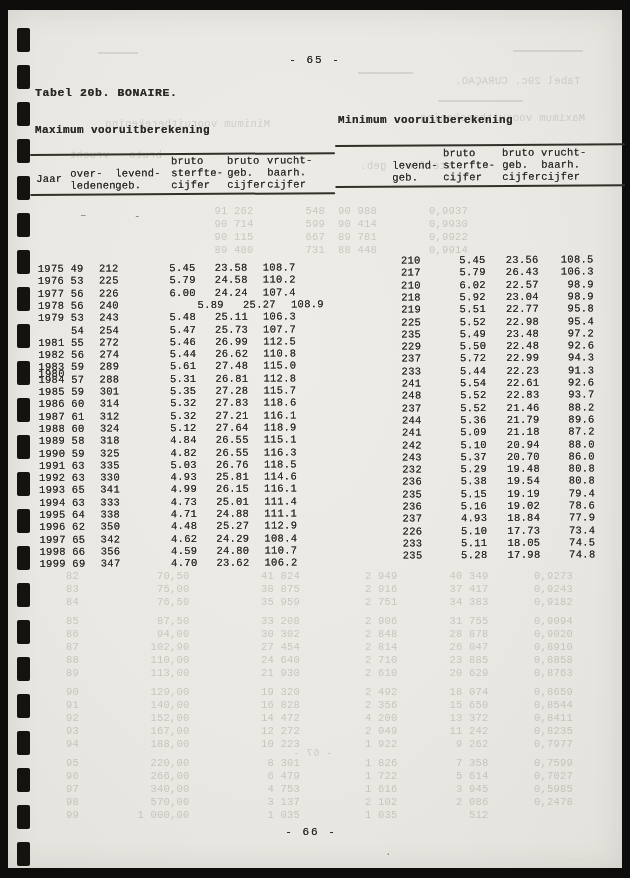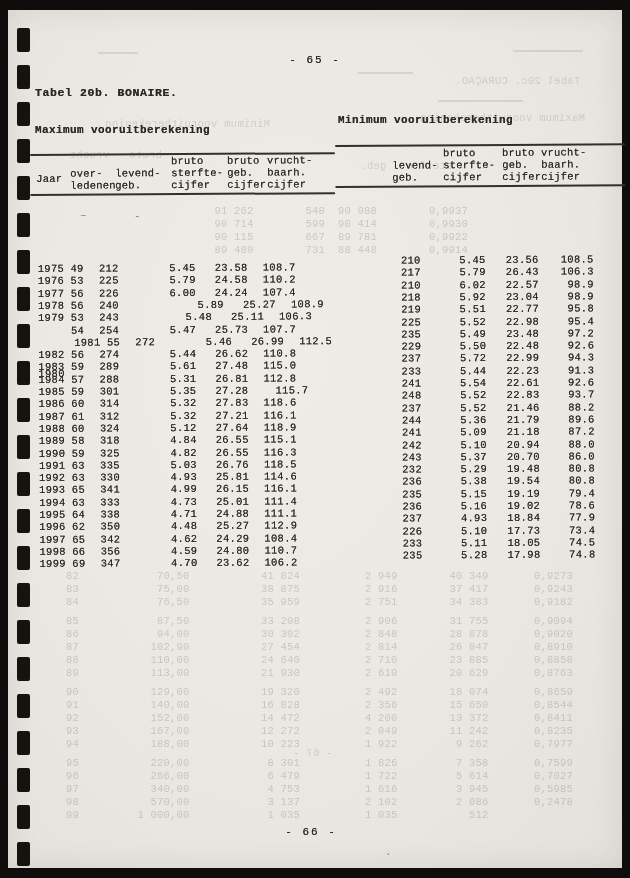--- a/index.html
+++ b/index.html
@@ -105,27 +105,27 @@
 geb.
 cijfer</div>
     <div class="hcol ink" style="left:237px;top:3px;">vrucht-
 baarh.
 cijfer</div>
     <div id="max-rows" class="rows-left" style="position:absolute;left:7px;top:109px;">
         <div class="trow ink" style="top: 0px;"><span class="cell" style="width: 30px;">1975</span><span class="cell" style="width: 16px;">49</span><span class="cell" style="width: 35px;">212</span><span class="cell" style="width: 77px;">5.45</span><span class="cell" style="width: 52px;">23.58</span><span class="cell" style="width: 48px;">108.7</span></div>
         <div class="trow ink" style="top: 12.3px;"><span class="cell" style="width: 30px;">1976</span><span class="cell" style="width: 16px;">53</span><span class="cell" style="width: 35px;">225</span><span class="cell" style="width: 77px;">5.79</span><span class="cell" style="width: 52px;">24.58</span><span class="cell" style="width: 48px;">110.2</span></div>
         <div class="trow ink" style="top: 24.6px;"><span class="cell" style="width: 30px;">1977</span><span class="cell" style="width: 16px;">56</span><span class="cell" style="width: 35px;">226</span><span class="cell" style="width: 77px;">6.00</span><span class="cell" style="width: 52px;">24.24</span><span class="cell" style="width: 48px;">107.4</span></div>
         <div class="trow ink" style="top: 36.9px;"><span class="cell" style="width: 30px;">1978</span><span class="cell" style="width: 16px;">56</span><span class="cell" style="width: 35px;">240</span><span class="cell" style="width: 77px; margin-left: 28px;">5.89</span><span class="cell" style="width: 52px;">25.27</span><span class="cell" style="width: 48px;">108.9</span></div>
-        <div class="trow ink" style="top: 49.2px;"><span class="cell" style="width: 30px;">1979</span><span class="cell" style="width: 16px;">53</span><span class="cell" style="width: 35px;">243</span><span class="cell" style="width: 77px; margin-left: 16px;">5.48</span><span class="cell" style="width: 52px;">25.11</span><span class="cell" style="width: 48px;">106.3</span></div>
+        <div class="trow ink" style="top: 49.2px;"><span class="cell" style="width: 30px;">1979</span><span class="cell" style="width: 16px;">53</span><span class="cell" style="width: 35px;">243</span><span class="cell" style="width: 77px;">5.48</span><span class="cell" style="width: 52px;">25.11</span><span class="cell" style="width: 48px;">106.3</span></div>
         <div class="trow ink" style="top: 61.5px;"><span class="cell" style="width: 30px; margin-top: 43px;">1980</span><span class="cell" style="width: 16px;">54</span><span class="cell" style="width: 35px;">254</span><span class="cell" style="width: 77px;">5.47</span><span class="cell" style="width: 52px;">25.73</span><span class="cell" style="width: 48px;">107.7</span></div>
-        <div class="trow ink" style="top: 73.8px;"><span class="cell" style="width: 30px; margin-left: 36px;">1981</span><span class="cell" style="width: 16px;">55</span><span class="cell" style="width: 35px;">272</span><span class="cell" style="width: 77px;">5.46</span><span class="cell" style="width: 52px;">26.99</span><span class="cell" style="width: 48px;">112.5</span></div>
+        <div class="trow ink" style="top: 73.8px;"><span class="cell" style="width: 30px;">1981</span><span class="cell" style="width: 16px;">55</span><span class="cell" style="width: 35px;">272</span><span class="cell" style="width: 77px;">5.46</span><span class="cell" style="width: 52px;">26.99</span><span class="cell" style="width: 48px;">112.5</span></div>
         <div class="trow ink" style="top: 86.1px;"><span class="cell" style="width: 30px;">1982</span><span class="cell" style="width: 16px;">56</span><span class="cell" style="width: 35px;">274</span><span class="cell" style="width: 77px;">5.44</span><span class="cell" style="width: 52px;">26.62</span><span class="cell" style="width: 48px;">110.8</span></div>
         <div class="trow ink" style="top: 98.4px;"><span class="cell" style="width: 30px;">1983</span><span class="cell" style="width: 16px;">59</span><span class="cell" style="width: 35px;">289</span><span class="cell" style="width: 77px;">5.61</span><span class="cell" style="width: 52px;">27.48</span><span class="cell" style="width: 48px;">115.0</span></div>
         <div class="trow ink" style="top: 110.7px;"><span class="cell" style="width: 30px;">1984</span><span class="cell" style="width: 16px;">57</span><span class="cell" style="width: 35px;">288</span><span class="cell" style="width: 77px;">5.31</span><span class="cell" style="width: 52px;">26.81</span><span class="cell" style="width: 48px;">112.8</span></div>
-        <div class="trow ink" style="top: 123px;"><span class="cell" style="width: 30px;">1985</span><span class="cell" style="width: 16px;">59</span><span class="cell" style="width: 35px;">301</span><span class="cell" style="width: 77px;">5.35</span><span class="cell" style="width: 52px;">27.28</span><span class="cell" style="width: 48px; padding-left: 12px;">115.7</span></div>
+        <div class="trow ink" style="top: 123px;"><span class="cell" style="width: 30px;">1985</span><span class="cell" style="width: 16px;">59</span><span class="cell" style="width: 35px;">301</span><span class="cell" style="width: 77px;">5.35</span><span class="cell" style="width: 52px;">27.28</span><span class="cell" style="width: 48px;">115.7</span></div>
         <div class="trow ink" style="top: 135.3px;"><span class="cell" style="width: 30px;">1986</span><span class="cell" style="width: 16px;">60</span><span class="cell" style="width: 35px;">314</span><span class="cell" style="width: 77px;">5.32</span><span class="cell" style="width: 52px;">27.83</span><span class="cell" style="width: 48px;">118.6</span></div>
         <div class="trow ink" style="top: 147.6px;"><span class="cell" style="width: 30px;">1987</span><span class="cell" style="width: 16px;">61</span><span class="cell" style="width: 35px;">312</span><span class="cell" style="width: 77px;">5.32</span><span class="cell" style="width: 52px;">27.21</span><span class="cell" style="width: 48px;">116.1</span></div>
         <div class="trow ink" style="top: 159.9px;"><span class="cell" style="width: 30px;">1988</span><span class="cell" style="width: 16px;">60</span><span class="cell" style="width: 35px;">324</span><span class="cell" style="width: 77px;">5.12</span><span class="cell" style="width: 52px;">27.64</span><span class="cell" style="width: 48px;">118.9</span></div>
         <div class="trow ink" style="top: 172.2px;"><span class="cell" style="width: 30px;">1989</span><span class="cell" style="width: 16px;">58</span><span class="cell" style="width: 35px;">318</span><span class="cell" style="width: 77px;">4.84</span><span class="cell" style="width: 52px;">26.55</span><span class="cell" style="width: 48px;">115.1</span></div>
         <div class="trow ink" style="top: 184.5px;"><span class="cell" style="width: 30px;">1990</span><span class="cell" style="width: 16px;">59</span><span class="cell" style="width: 35px;">325</span><span class="cell" style="width: 77px;">4.82</span><span class="cell" style="width: 52px;">26.55</span><span class="cell" style="width: 48px;">116.3</span></div>
         <div class="trow ink" style="top: 196.8px;"><span class="cell" style="width: 30px;">1991</span><span class="cell" style="width: 16px;">63</span><span class="cell" style="width: 35px;">335</span><span class="cell" style="width: 77px;">5.03</span><span class="cell" style="width: 52px;">26.76</span><span class="cell" style="width: 48px;">118.5</span></div>
         <div class="trow ink" style="top: 209.1px;"><span class="cell" style="width: 30px;">1992</span><span class="cell" style="width: 16px;">63</span><span class="cell" style="width: 35px;">330</span><span class="cell" style="width: 77px;">4.93</span><span class="cell" style="width: 52px;">25.81</span><span class="cell" style="width: 48px;">114.6</span></div>
         <div class="trow ink" style="top: 221.4px;"><span class="cell" style="width: 30px;">1993</span><span class="cell" style="width: 16px;">65</span><span class="cell" style="width: 35px;">341</span><span class="cell" style="width: 77px;">4.99</span><span class="cell" style="width: 52px;">26.15</span><span class="cell" style="width: 48px;">116.1</span></div>
         <div class="trow ink" style="top: 233.7px;"><span class="cell" style="width: 30px;">1994</span><span class="cell" style="width: 16px;">63</span><span class="cell" style="width: 35px;">333</span><span class="cell" style="width: 77px;">4.73</span><span class="cell" style="width: 52px;">25.01</span><span class="cell" style="width: 48px;">111.4</span></div>
         <div class="trow ink" style="top: 246px;"><span class="cell" style="width: 30px;">1995</span><span class="cell" style="width: 16px;">64</span><span class="cell" style="width: 35px;">338</span><span class="cell" style="width: 77px;">4.71</span><span class="cell" style="width: 52px;">24.88</span><span class="cell" style="width: 48px;">111.1</span></div>

